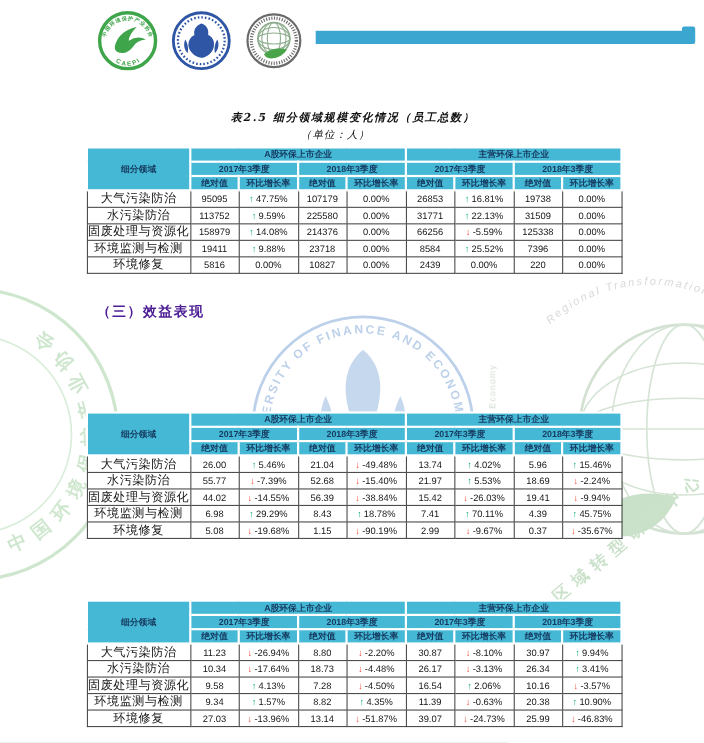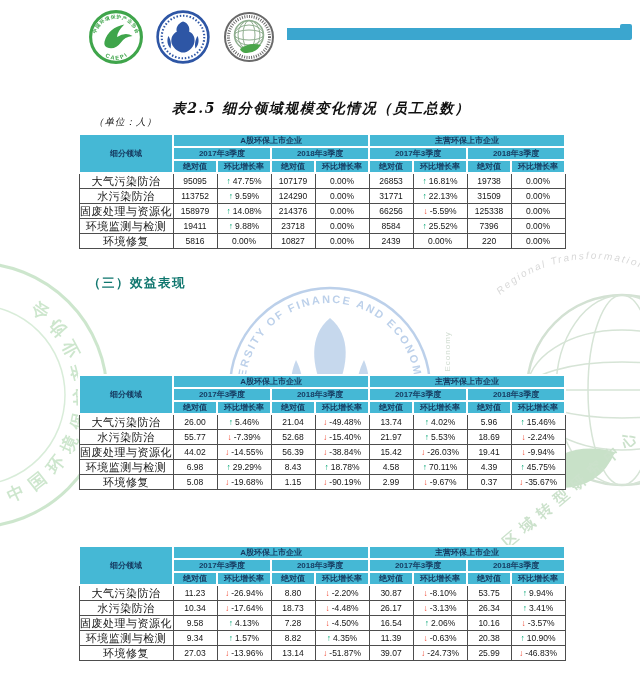--- a/index.html
+++ b/index.html
@@ -6,35 +6,35 @@
   .page{position:relative;width:640px;height:675px;background:#ffffff;overflow:hidden;
         font-family:"Liberation Sans",sans-serif;margin:0 auto;}
   .wm{position:absolute;left:0;top:0;pointer-events:none;z-index:0;}
   .content{position:absolute;left:0;top:0;width:640px;height:675px;z-index:1;}
   .logos{position:absolute;left:88px;top:9px;display:flex;gap:11px;}
   .logos svg{display:block;}
   .top-bar{position:absolute;left:287px;top:28px;width:335px;height:12px;background:#3ba6cf;}
   .top-bar-cap{position:absolute;left:620px;top:24px;width:12px;height:16px;background:#3ba6cf;border-radius:2px;}
   .tbl-title{position:absolute;left:78px;width:486px;text-align:center;
              font-family:"DejaVu Serif",serif;font-style:italic;font-weight:bold;
-             font-size:14px;letter-spacing:1.5px;color:#111;}
-  .tbl-unit{position:absolute;left:94px;width:478px;text-align:left;
+             font-size:10px;letter-spacing:1.5px;color:#111;}
+  .tbl-unit{position:absolute;left:66px;width:478px;text-align:center;
             font-family:"DejaVu Serif",serif;font-style:italic;
             font-size:9.5px;letter-spacing:1px;color:#111;}
   table.data-table{position:absolute;left:78px;border-collapse:collapse;table-layout:fixed;
                    width:486px;font-family:"Liberation Sans",sans-serif;}
   .data-table th{background:#45b8d5;color:#15395f;border:2px solid #ffffff;
                  font-size:8px;font-weight:bold;height:11px;padding:0;line-height:1;text-align:center;}
   .data-table td{background:#ffffff;border:1px solid #4d4d4d;font-size:8.5px;
                  text-align:center;height:14px;padding:0;color:#141414;line-height:1;}
   .data-table td.row-label{font-size:11px;letter-spacing:.5px;}
   .arr-up{color:#00a572;margin-right:2px;font-weight:bold;}
   .arr-down{color:#ef3b24;margin-right:2px;font-weight:bold;}
   .section-heading{position:absolute;left:88px;top:275px;font-size:12.5px;font-weight:bold;
-                   color:#0f766e;letter-spacing:1.5px;}
+                   color:#4c1d95;letter-spacing:1.5px;}
   .paragraph{position:absolute;left:85px;top:294px;width:474px;font-size:10.5px;line-height:19px;
              color:#3a3a3a;font-weight:600;text-indent:21px;text-align:justify;letter-spacing:.3px;}
 </style>
 </head>
 <body>
 
 <div class="page">
 
   <svg class="wm" width="640" height="675" viewBox="0 0 640 675">
     <defs>
@@ -168,21 +168,21 @@
             <td>0.00%</td>
             <td>26853</td>
             <td><span class="arr-up">↑</span>16.81%</td>
             <td>19738</td>
             <td>0.00%</td>
           </tr>
           <tr>
             <td class="row-label">水污染防治</td>
             <td>113752</td>
             <td><span class="arr-up">↑</span>9.59%</td>
-            <td>124290</td>
+            <td>225580</td>
             <td>0.00%</td>
             <td>31771</td>
             <td><span class="arr-up">↑</span>22.13%</td>
             <td>31509</td>
             <td>0.00%</td>
           </tr>
           <tr>
             <td class="row-label">固废处理与资源化</td>
             <td>158979</td>
             <td><span class="arr-up">↑</span>14.08%</td>
@@ -288,21 +288,21 @@
             <td><span class="arr-down">↓</span>-26.03%</td>
             <td>19.41</td>
             <td><span class="arr-down">↓</span>-9.94%</td>
           </tr>
           <tr>
             <td class="row-label">环境监测与检测</td>
             <td>6.98</td>
             <td><span class="arr-up">↑</span>29.29%</td>
             <td>8.43</td>
             <td><span class="arr-up">↑</span>18.78%</td>
-            <td>4.58</td>
+            <td>7.41</td>
             <td><span class="arr-up">↑</span>70.11%</td>
             <td>4.39</td>
             <td><span class="arr-up">↑</span>45.75%</td>
           </tr>
           <tr>
             <td class="row-label">环境修复</td>
             <td>5.08</td>
             <td><span class="arr-down">↓</span>-19.68%</td>
             <td>1.15</td>
             <td><span class="arr-down">↓</span>-90.19%</td>
@@ -351,21 +351,21 @@
         </thead>
         <tbody>
           <tr>
             <td class="row-label">大气污染防治</td>
             <td>11.23</td>
             <td><span class="arr-down">↓</span>-26.94%</td>
             <td>8.80</td>
             <td><span class="arr-down">↓</span>-2.20%</td>
             <td>30.87</td>
             <td><span class="arr-down">↓</span>-8.10%</td>
-            <td>53.75</td>
+            <td>30.97</td>
             <td><span class="arr-up">↑</span>9.94%</td>
           </tr>
           <tr>
             <td class="row-label">水污染防治</td>
             <td>10.34</td>
             <td><span class="arr-down">↓</span>-17.64%</td>
             <td>18.73</td>
             <td><span class="arr-down">↓</span>-4.48%</td>
             <td>26.17</td>
             <td><span class="arr-down">↓</span>-3.13%</td>

